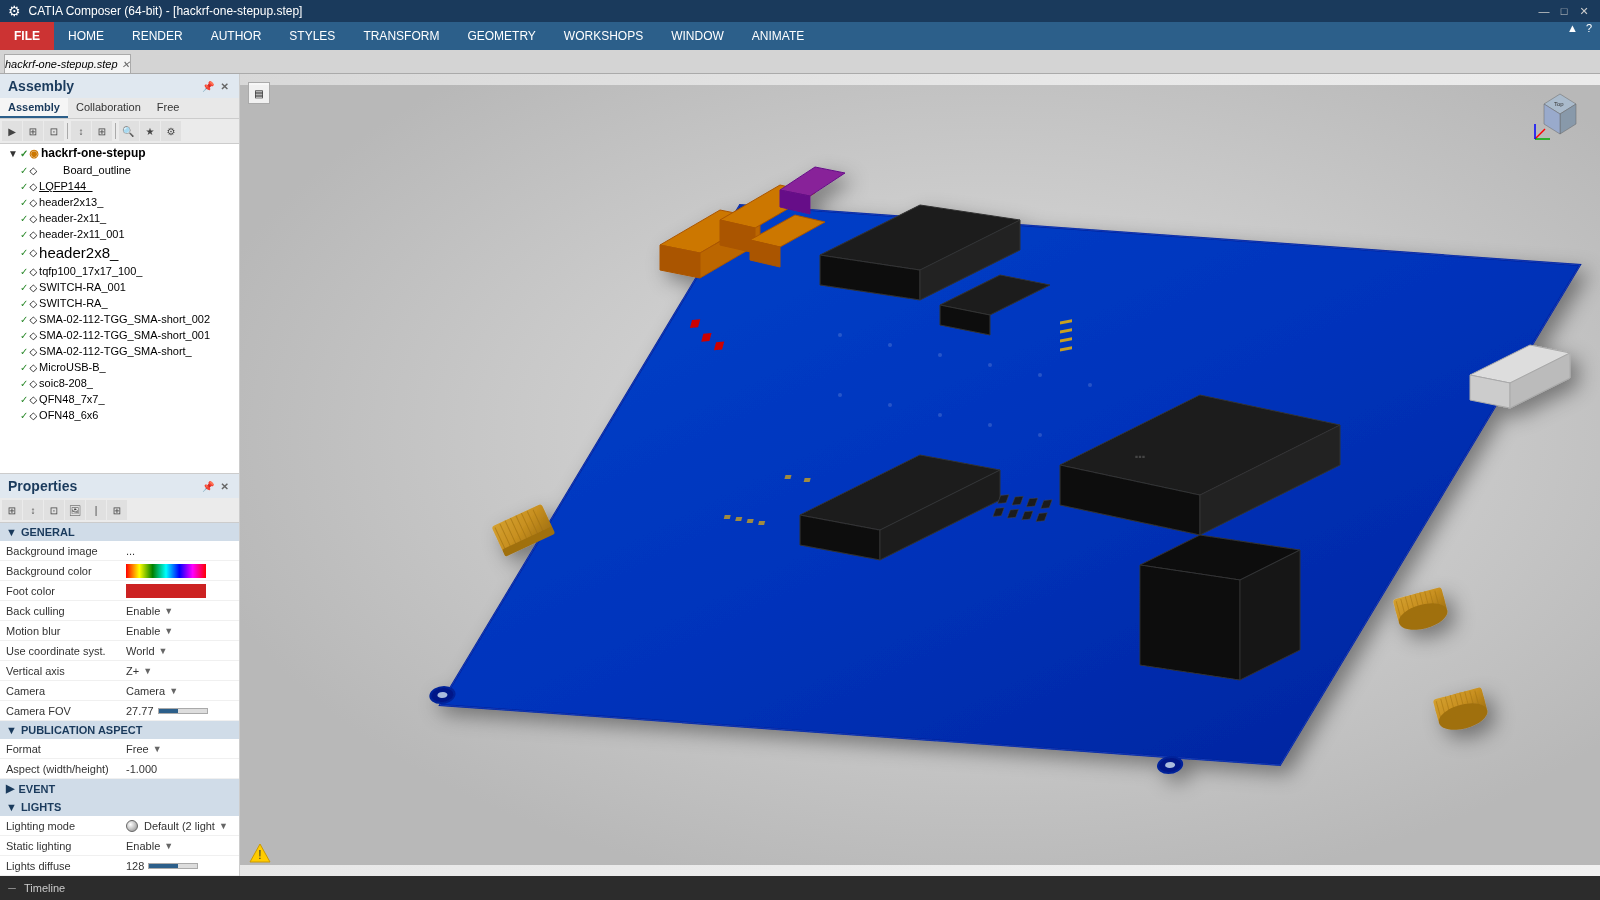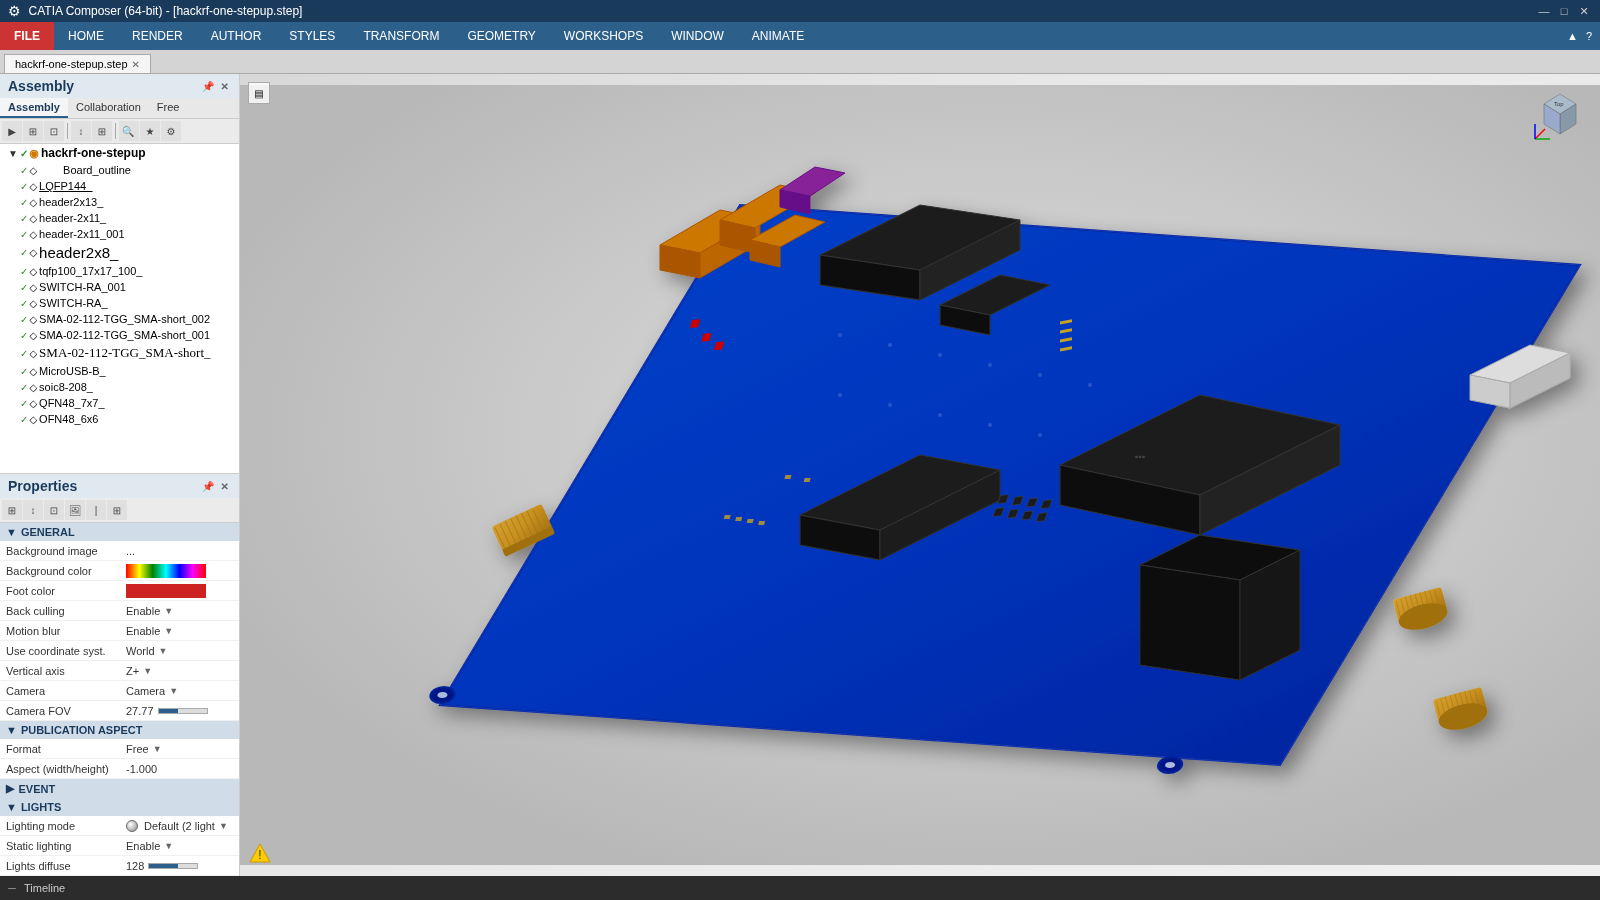--- a/index.html
+++ b/index.html
@@ -20,21 +20,21 @@
     #title-bar-buttons span {
       width: 16px; height: 16px; display: flex; align-items: center; justify-content: center;
       cursor: pointer; font-size: 11px; color: #ccc;
     }
 
     
     #ribbon {
       height: 28px;
       background: #2c5f8a;
       display: flex;
-      align-items: center;
+      align-items: flex-start;
       gap: 0;
     }
     .ribbon-tab {
       padding: 4px 14px;
       color: white;
       font-size: 12px;
       cursor: pointer;
       height: 28px;
       display: flex;
       align-items: center;
@@ -56,26 +56,27 @@
       background: #d4d4d4;
       display: flex;
       align-items: flex-end;
       padding-left: 4px;
       border-bottom: 1px solid #aaa;
     }
     .doc-tab {
       background: #e8e8e8;
       border: 1px solid #aaa;
       border-bottom: none;
-      padding: 3px 10px;
+      padding: 3px 0;
       font-size: 11px;
       cursor: pointer;
       display: flex;
       align-items: center;
       gap: 4px;
+      font-style: italic;
     }
     .doc-tab.active { background: #f5f5f5; }
 
     
     #main-layout {
       display: flex;
       height: calc(900px - 22px - 28px - 24px - 24px);
     }
 
     
@@ -433,21 +434,21 @@
             <div class="tree-item">
               <span class="indent" style="width:20px;"></span>
               <span class="check" style="color:#2c8a2c;font-size:10px;">✓</span>
               <span style="margin-right:2px;font-size:10px;">◇</span>
               <span style="font-size:11px;">SMA-02-112-TGG_SMA-short_001</span>
             </div>
             <div class="tree-item">
               <span class="indent" style="width:20px;"></span>
               <span class="check" style="color:#2c8a2c;font-size:10px;">✓</span>
               <span style="margin-right:2px;font-size:10px;">◇</span>
-              <span style="font-size:13px;font-family:Liberation Serif, serif;">SMA-02-112-TGG_SMA-short_</span>
+              <span style="font-size:11px;">SMA-02-112-TGG_SMA-short_</span>
             </div>
             <div class="tree-item">
               <span class="indent" style="width:20px;"></span>
               <span class="check" style="color:#2c8a2c;font-size:10px;">✓</span>
               <span style="margin-right:2px;font-size:10px;">◇</span>
               <span style="font-size:11px;">MicroUSB-B_</span>
             </div>
             <div class="tree-item">
               <span class="indent" style="width:20px;"></span>
               <span class="check" style="color:#2c8a2c;font-size:10px;">✓</span>

